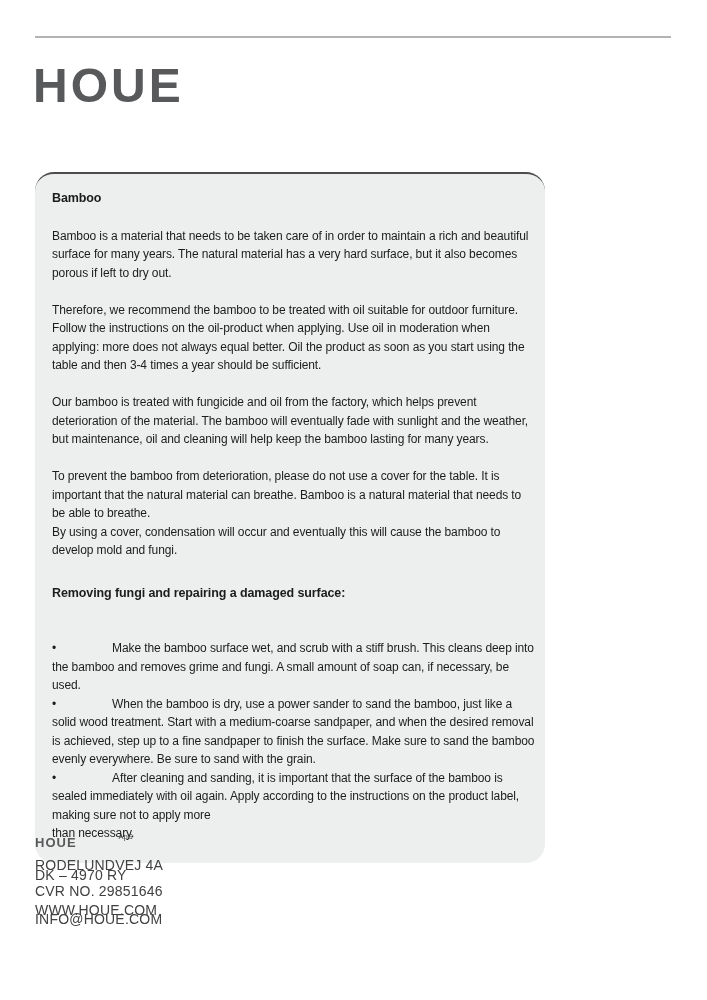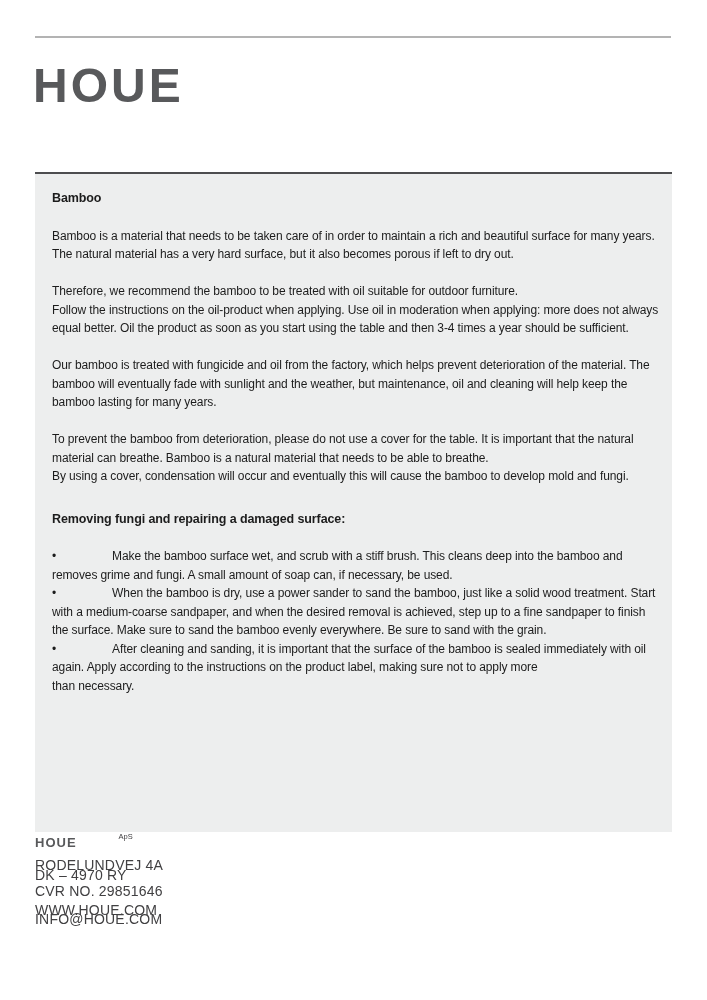--- a/index.html
+++ b/index.html
@@ -38,44 +38,45 @@
     font-size: 21px;
     font-weight: normal;
     letter-spacing: 0.2px;
     color: #231f20;
   }
 
   
   .content-box {
     position: absolute;
     left: 35px; top: 172px;
-    width: 637px;
+    width: 510px;
     min-height: 660px;
     background: #edeeee;
     border-top: 2px solid #4d4d4f;
     padding: 15px 8px 20px 17px;
     font-size: 12px;
     line-height: 18.5px;
     letter-spacing: -0.1px;
     color: #1c1c1c;
+    border-radius: 19px;
   }
   .section-title {
     font-size: 12.5px;
     font-weight: bold;
     margin-bottom: 19px;
   }
   .para {
     white-space: pre-line;
     margin-bottom: 18.5px;
   }
   .subsection-title {
     font-size: 12.5px;
     font-weight: bold;
     margin-top: 24px;
-    margin-bottom: 19px;
+    margin-bottom: 37px;
   }
   .bullet-row { }
   .bullet-glyph { display: inline; }
   .bullet-tab { display: inline-block; width: 56px; }
   .bullet-text { white-space: pre-line; }
 
   
   .footer {
     position: absolute;
     left: 35px; top: 833px;

